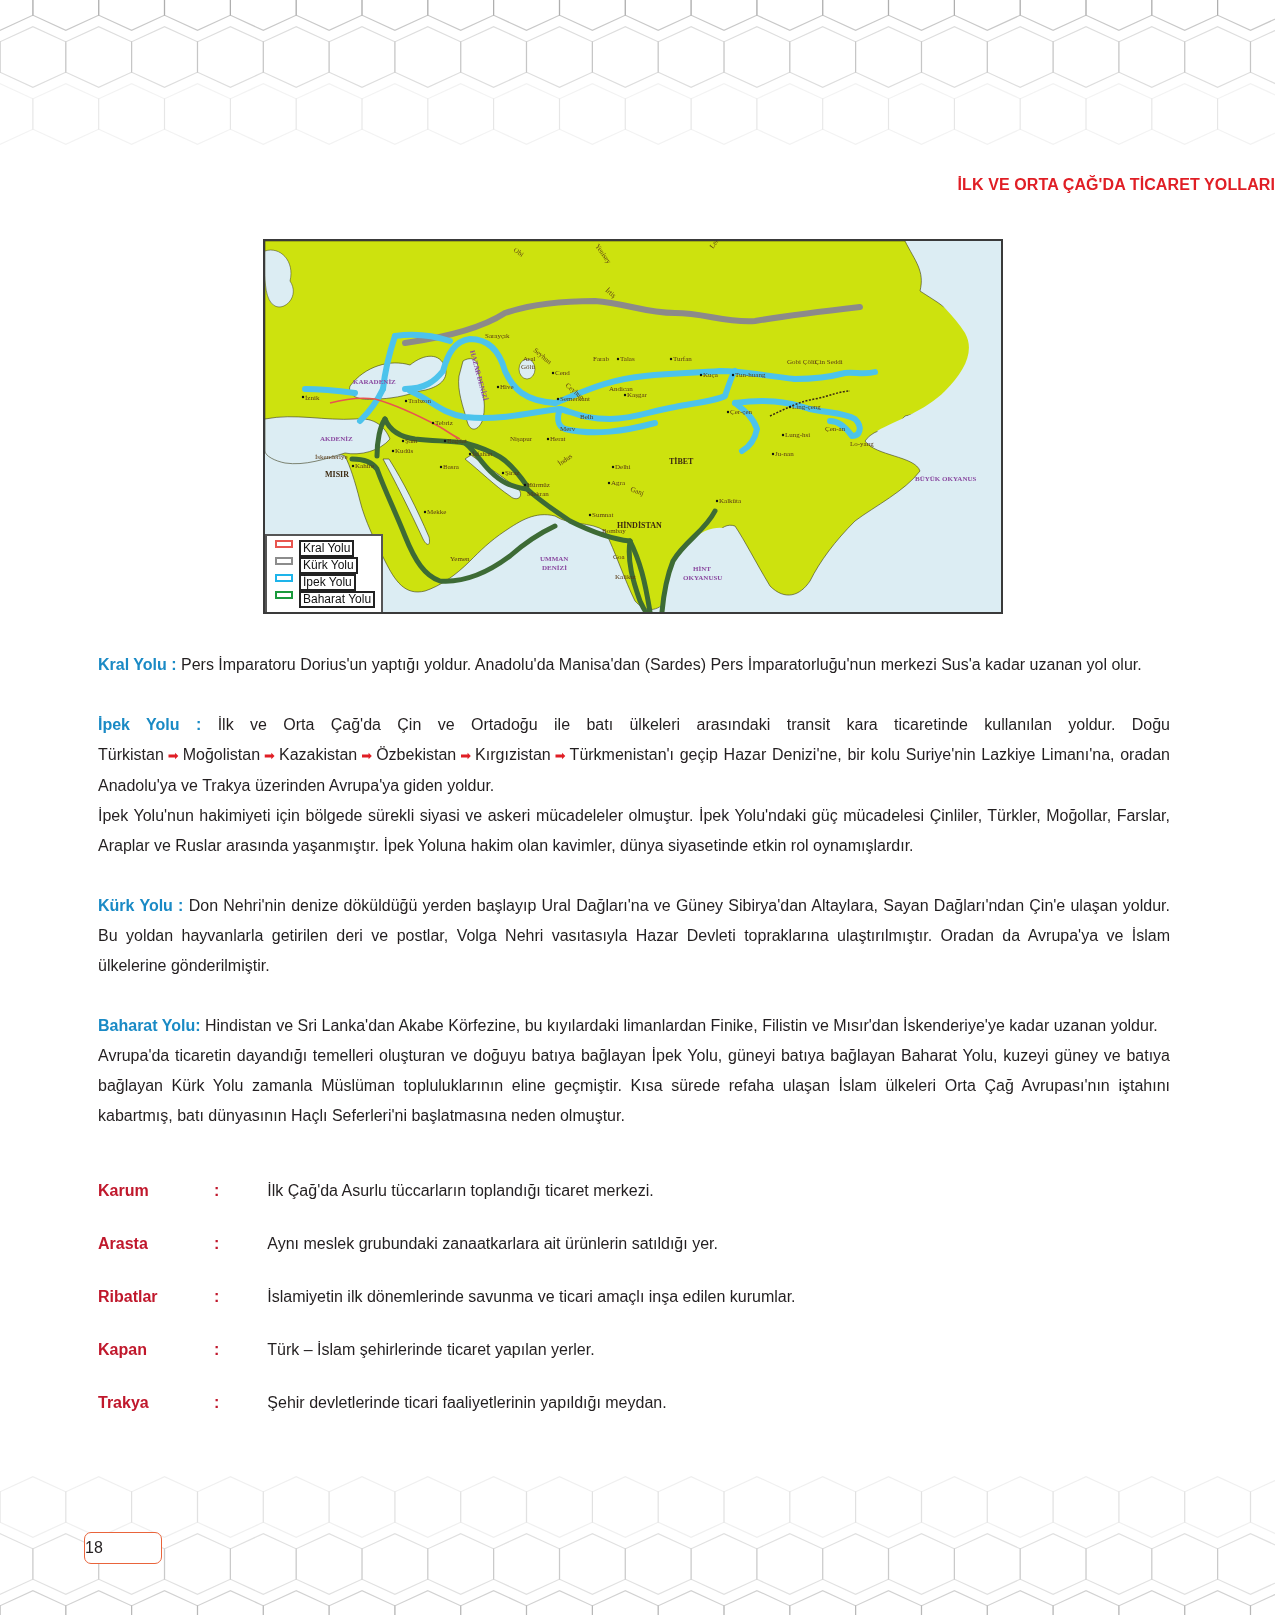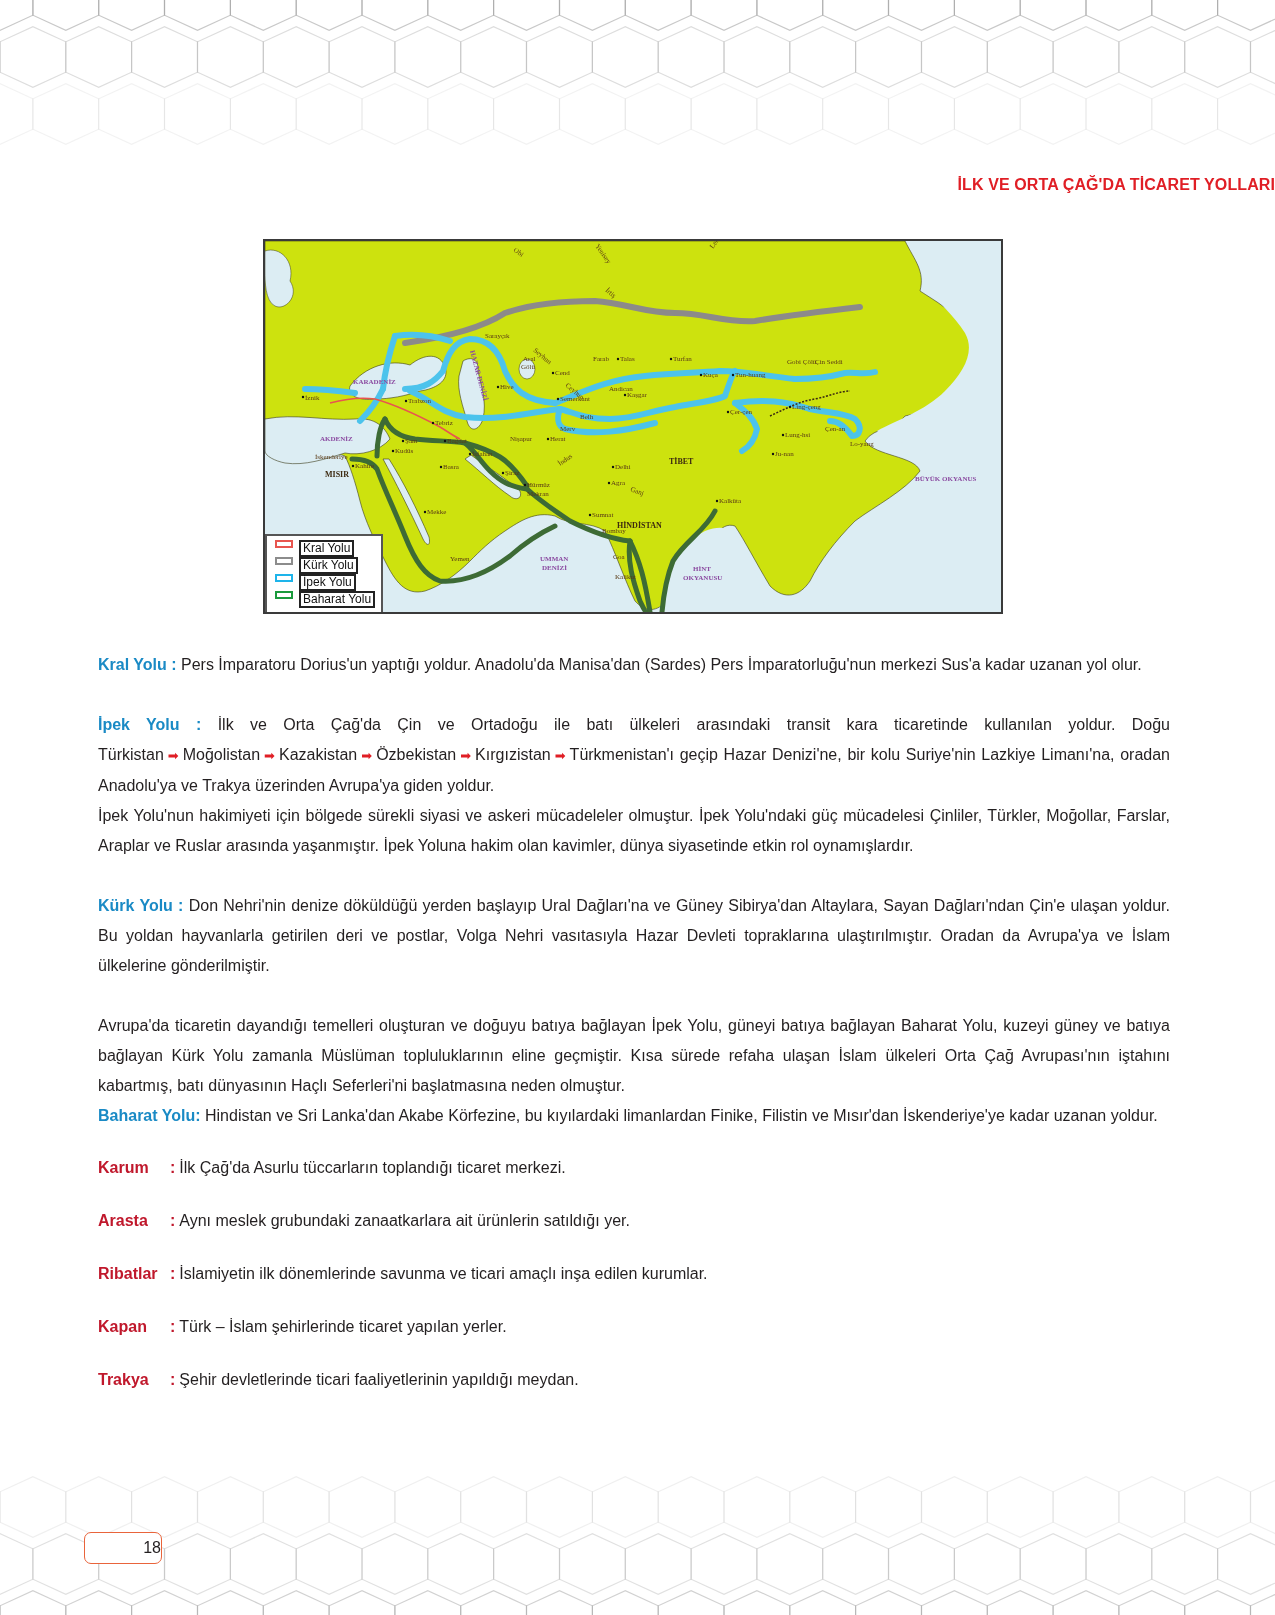--- a/index.html
+++ b/index.html
@@ -38,28 +38,28 @@
     position: absolute; left: 98px; top: 650px; width: 1072px;
     font-family: "Liberation Sans", sans-serif; font-size: 16px; line-height: 30px; color: #231f20;
     text-align: justify;
   }
   .para { margin-bottom: 30px; }
   .para p { text-align: justify; text-align-last: left; }
   .term-blue { color: #1a8ac5; font-weight: bold; }
   .arrow { color: #e01e25; font-size: 13px; margin: 0 4px; }
 
   .gloss { margin-top: 0; }
-  .gloss-row { height: 53px; display: flex; align-items: flex-start; }
+  .gloss-row { height: 53px; display: flex; align-items: flex-end; gap: 44px; }
   .gloss-term { color: #c0182c; font-weight: bold; display: inline-block; width: 72px; }
   .gloss-colon { color: #c0182c; font-weight: bold; margin-right: 4px; }
 
   .page-num {
     position: absolute; left: 84px; top: 1532px; width: 78px; height: 32px;
     border: 1.5px solid #e9643b; border-radius: 7px; background: #fff;
-    text-align: right; font-family: "Liberation Sans", sans-serif; font-size: 16px; line-height: 30px; color: #231f20;
+    text-align: left; font-family: "Liberation Sans", sans-serif; font-size: 16px; line-height: 30px; color: #231f20;
   }
 </style>
 </head>
 <body>
 
 <div class="hex-band hex-top">
   <svg id="hex-top-svg" width="1275" height="150">
       <polygon points="0.0,-72.2 0.0,-41.8 -32.9,-26.6 -65.8,-41.8 -65.8,-72.2 -32.9,-87.4" fill="none" stroke="#9a9a9a" stroke-width="1.2" stroke-opacity="0.55"></polygon>
       <polygon points="65.8,-72.2 65.8,-41.8 32.9,-26.6 -0.0,-41.8 0.0,-72.2 32.9,-87.4" fill="none" stroke="#9a9a9a" stroke-width="1.2" stroke-opacity="0.55"></polygon>
       <polygon points="131.6,-72.2 131.6,-41.8 98.7,-26.6 65.8,-41.8 65.8,-72.2 98.7,-87.4" fill="none" stroke="#9a9a9a" stroke-width="1.2" stroke-opacity="0.55"></polygon>
@@ -335,22 +335,22 @@
   <div class="para">
     <p><span class="term-blue">İpek Yolu :</span> <span>İlk ve Orta Çağ'da Çin ve Ortadoğu ile batı ülkeleri arasındaki transit kara ticaretinde kullanılan yoldur. Doğu Türkistan</span><span class="arrow">➡</span><span>Moğolistan</span><span class="arrow">➡</span><span>Kazakistan</span><span class="arrow">➡</span><span>Özbekistan</span><span class="arrow">➡</span><span>Kırgızistan</span><span class="arrow">➡</span><span>Türkmenistan'ı geçip Hazar Denizi'ne, bir kolu Suriye'nin Lazkiye Limanı'na, oradan Anadolu'ya ve Trakya üzerinden Avrupa'ya giden yoldur.</span></p>
     <p>İpek Yolu'nun hakimiyeti için bölgede sürekli siyasi ve askeri mücadeleler olmuştur. İpek Yolu'ndaki güç mücadelesi Çinliler, Türkler, Moğollar, Farslar, Araplar ve Ruslar arasında yaşanmıştır. İpek Yoluna hakim olan kavimler, dünya siyasetinde etkin rol oynamışlardır.</p>
   </div>
 
   <div class="para">
     <p><span class="term-blue">Kürk Yolu :</span> <span>Don Nehri'nin denize döküldüğü yerden başlayıp Ural Dağları'na ve Güney Sibirya'dan Altaylara, Sayan Dağları'ndan Çin'e ulaşan yoldur. Bu yoldan hayvanlarla getirilen deri ve postlar, Volga Nehri vasıtasıyla Hazar Devleti topraklarına ulaştırılmıştır. Oradan da Avrupa'ya ve İslam ülkelerine gönderilmiştir.</span></p>
   </div>
 
   <div class="para" style="margin-bottom:22px;">
+    <p><span class="term-blue">Baharat Yolu:</span> <span>Hindistan ve Sri Lanka'dan Akabe Körfezine, bu kıyılardaki limanlardan Finike, Filistin ve Mısır'dan İskenderiye'ye kadar uzanan yoldur.</span></p>
     <p>Avrupa'da ticaretin dayandığı temelleri oluşturan ve doğuyu batıya bağlayan İpek Yolu, güneyi batıya bağlayan Baharat Yolu, kuzeyi güney ve batıya bağlayan Kürk Yolu zamanla Müslüman topluluklarının eline geçmiştir. Kısa sürede refaha ulaşan İslam ülkeleri Orta Çağ Avrupası'nın iştahını kabartmış, batı dünyasının Haçlı Seferleri'ni başlatmasına neden olmuştur.</p>
-    <p><span class="term-blue">Baharat Yolu:</span> <span>Hindistan ve Sri Lanka'dan Akabe Körfezine, bu kıyılardaki limanlardan Finike, Filistin ve Mısır'dan İskenderiye'ye kadar uzanan yoldur.</span></p>
   </div>
 
   <div class="gloss">
     <div class="gloss-row">
       <span class="gloss-term">Karum</span>
         <span class="gloss-colon">:</span>
         <span>İlk Çağ'da Asurlu tüccarların toplandığı ticaret merkezi.</span>
     </div>
     <div class="gloss-row">
       <span class="gloss-term">Arasta</span>

